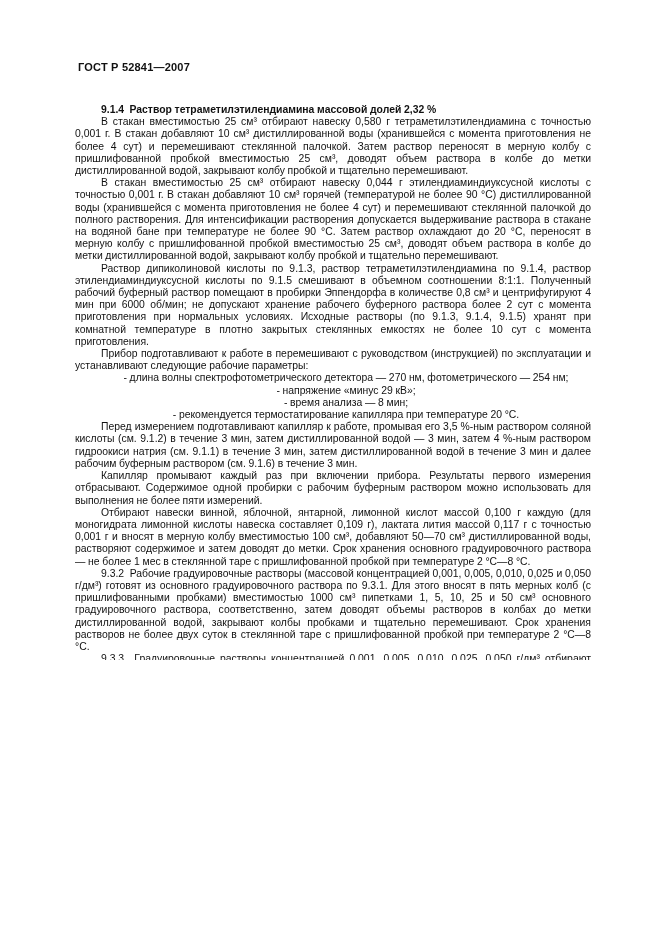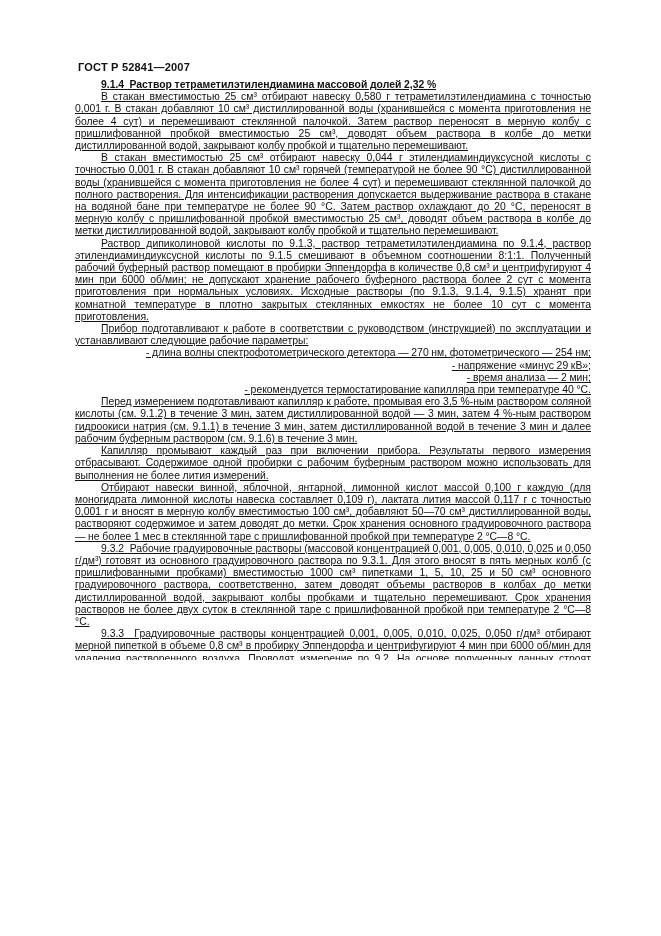--- a/index.html
+++ b/index.html
@@ -21,64 +21,63 @@
     left: 78px;
     top: 61px;
     font-size: 11px;
     font-weight: bold;
     letter-spacing: 0.2px;
     white-space: nowrap;
   }
   .content {
     position: absolute;
     left: 75px;
-    top: 79px;
+    top: 104px;
     width: 516px;
     font-size: 10.4px;
     line-height: 12.2px;
     text-align: justify;
-    text-decoration: underline;
   }
   .block {
     margin: 0;
     text-indent: 26px;
     word-spacing: -0.2px;
   }
   .block.heading {
     font-weight: bold;
     text-align: left;
   }
   .block.list-item {
-    text-align: right;
+    text-align: center;
   }
   .page-number {
     position: absolute;
     left: 75px;
     top: 846px;
     font-size: 10px;
   }
 </style>
 </head>
 <body>
 
 <div class="page">
   <div class="running-header">ГОСТ Р 52841—2007</div>
 
   <div class="content">
       <p class="block heading">9.1.4&nbsp; Раствор тетраметилэтилендиамина массовой долей 2,32 %</p>
       <p class="block paragraph">В стакан вместимостью 25 см³ отбирают навеску 0,580 г тетраметилэтилендиамина с точностью 0,001 г. В стакан добавляют 10 см³ дистиллированной воды (хранившейся с момента приготовления не более 4 сут) и перемешивают стеклянной палочкой. Затем раствор переносят в мерную колбу с пришлифованной пробкой вместимостью 25 см³, доводят объем раствора в колбе до метки дистиллированной водой, закрывают колбу пробкой и тщательно перемешивают.</p>
       <p class="block paragraph">В стакан вместимостью 25 см³ отбирают навеску 0,044 г этилендиаминдиуксусной кислоты с точностью 0,001 г. В стакан добавляют 10 см³ горячей (температурой не более 90 °С) дистиллированной воды (хранившейся с момента приготовления не более 4 сут) и перемешивают стеклянной палочкой до полного растворения. Для интенсификации растворения допускается выдерживание раствора в стакане на водяной бане при температуре не более 90 °С. Затем раствор охлаждают до 20 °С, переносят в мерную колбу с пришлифованной пробкой вместимостью 25 см³, доводят объем раствора в колбе до метки дистиллированной водой, закрывают колбу пробкой и тщательно перемешивают.</p>
       <p class="block paragraph">Раствор дипиколиновой кислоты по 9.1.3, раствор тетраметилэтилендиамина по 9.1.4, раствор этилендиаминдиуксусной кислоты по 9.1.5 смешивают в объемном соотношении 8:1:1. Полученный рабочий буферный раствор помещают в пробирки Эппендорфа в количестве 0,8 см³ и центрифугируют 4 мин при 6000 об/мин; не допускают хранение рабочего буферного раствора более 2 сут с момента приготовления при нормальных условиях. Исходные растворы (по 9.1.3, 9.1.4, 9.1.5) хранят при комнатной температуре в плотно закрытых стеклянных емкостях не более 10 сут с момента приготовления.</p>
-      <p class="block paragraph">Прибор подготавливают к работе в соответствии с руководством (инструкцией) по эксплуатации и устанавливают следующие рабочие параметры:</p>
+      <p class="block paragraph">Прибор подготавливают к работе в перемешивают с руководством (инструкцией) по эксплуатации и устанавливают следующие рабочие параметры:</p>
       <p class="block list-item">- длина волны спектрофотометрического детектора — 270 нм, фотометрического — 254 нм;</p>
       <p class="block list-item">- напряжение «минус 29 кВ»;</p>
-      <p class="block list-item">- время анализа — 2 мин;</p>
-      <p class="block list-item">- рекомендуется термостатирование капилляра при температуре 40 °С.</p>
+      <p class="block list-item">- время анализа — 8 мин;</p>
+      <p class="block list-item">- рекомендуется термостатирование капилляра при температуре 20 °С.</p>
       <p class="block paragraph">Перед измерением подготавливают капилляр к работе, промывая его 3,5 %-ным раствором соляной кислоты (см. 9.1.2) в течение 3 мин, затем дистиллированной водой — 3 мин, затем 4 %-ным раствором гидроокиси натрия (см. 9.1.1) в течение 3 мин, затем дистиллированной водой в течение 3 мин и далее рабочим буферным раствором (см. 9.1.6) в течение 3 мин.</p>
-      <p class="block paragraph">Капилляр промывают каждый раз при включении прибора. Результаты первого измерения отбрасывают. Содержимое одной пробирки с рабочим буферным раствором можно использовать для выполнения не более лития измерений.</p>
+      <p class="block paragraph">Капилляр промывают каждый раз при включении прибора. Результаты первого измерения отбрасывают. Содержимое одной пробирки с рабочим буферным раствором можно использовать для выполнения не более пяти измерений.</p>
       <p class="block paragraph">Отбирают навески винной, яблочной, янтарной, лимонной кислот массой 0,100 г каждую (для моногидрата лимонной кислоты навеска составляет 0,109 г), лактата лития массой 0,117 г с точностью 0,001 г и вносят в мерную колбу вместимостью 100 см³, добавляют 50—70 см³ дистиллированной воды, растворяют содержимое и затем доводят до метки. Срок хранения основного градуировочного раствора — не более 1 мес в стеклянной таре с пришлифованной пробкой при температуре 2 °С—8 °С.</p>
       <p class="block paragraph">9.3.2&nbsp; Рабочие градуировочные растворы (массовой концентрацией 0,001, 0,005, 0,010, 0,025 и 0,050 г/дм³) готовят из основного градуировочного раствора по 9.3.1. Для этого вносят в пять мерных колб (с пришлифованными пробками) вместимостью 1000 см³ пипетками 1, 5, 10, 25 и 50 см³ основного градуировочного раствора, соответственно, затем доводят объемы растворов в колбах до метки дистиллированной водой, закрывают колбы пробками и тщательно перемешивают. Срок хранения растворов не более двух суток в стеклянной таре с пришлифованной пробкой при температуре 2 °С—8 °С.</p>
       <p class="block paragraph">9.3.3&nbsp; Градуировочные растворы концентрацией 0,001, 0,005, 0,010, 0,025, 0,050 г/дм³ отбирают мерной пипеткой в объеме 0,8 см³ в пробирку Эппендорфа и центрифугируют 4 мин при 6000 об/мин для удаления растворенного воздуха. Проводят измерение по 9.2. На основе полученных данных строят градуировочные зависимости. Градуировка признается удовлетворительной, если коэффициент корреляции, рассчитанный программой, будет не менее 0,99. Градуировка системы обязательно проводится заново в следующих случаях:</p>
       <p class="block list-item">при замене основного;</p>
       <p class="block list-item">при изменении рабочего напряжения;</p>
     </div>
 
   <div class="page-number">4</div>
 </div>
 

